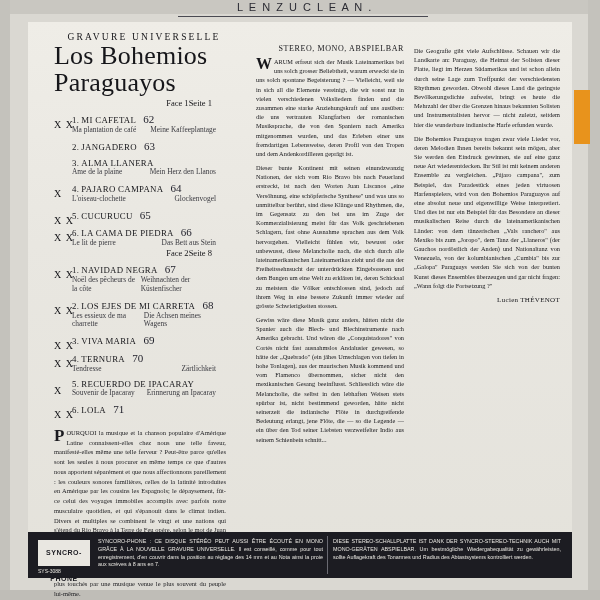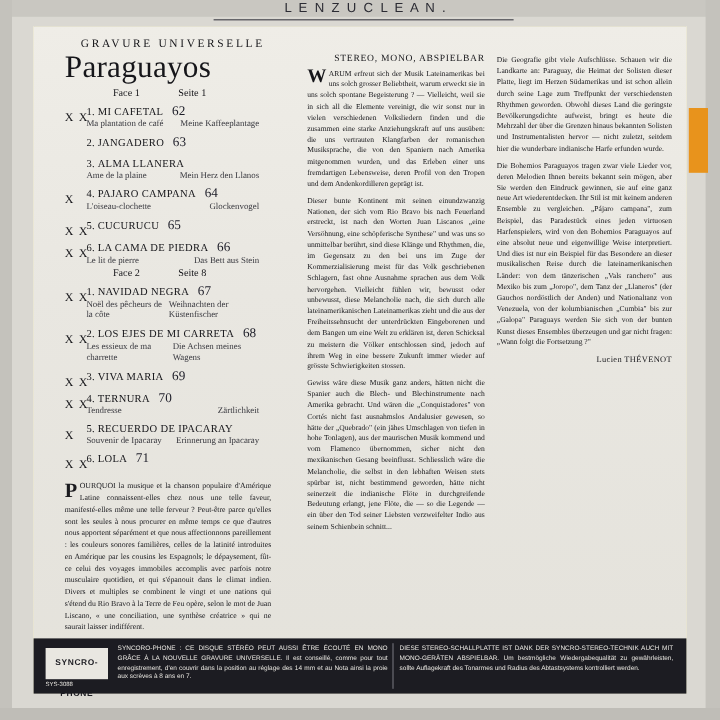--- a/index.html
+++ b/index.html
@@ -51,23 +51,22 @@
     font-size:9.5px;letter-spacing:2.2px;text-align:center;margin:2px 0 1px 0;
   }
   .title1{
     font-size:26px;line-height:1.02;text-align:left;letter-spacing:.2px;margin:0;
     font-family:"Liberation Serif", serif;
   }
   .title2{
     font-size:26px;line-height:1.02;text-align:left;letter-spacing:.2px;margin:0 0 2px 0;
   }
   .face-head{
-    font-size:8.5px;display:flex;justify-content:center;
+    font-size:8.5px;display:flex;justify-content:flex-end;
     padding-right:22px;
-    gap:32px;
   }
   .trk{
     font-size:8.6px;line-height:1.18;margin-top:5px;position:relative;padding-left:18px;
   }
   .trk .xx{position:absolute;left:0;top:6px;font-size:10px;letter-spacing:1px;}
   .trk .tl{font-size:8.8px;letter-spacing:.3px;}
   .trk .sub{font-size:7.4px;color:#3a3a40;display:flex;justify-content:space-between;padding-right:18px;}
   .num{
     font-family:"Liberation Serif", serif;
     font-size:11px;color:#1d1d28;margin-left:5px;
@@ -141,20 +140,21 @@
 
   <div class="handwriting">L E N Z U   C L E A N .</div>
   <div class="hw-line"></div>
 
   <div class="cover">
     <div class="paper"></div>
     <div class="orange-tab"></div>
 
     <div class="col-left">
       <div class="gravure">GRAVURE UNIVERSELLE</div>
+      <div class="title1">Los Bohemios</div>
       <div class="title2">Paraguayos</div>
 
       <div class="face-head">
         <span>Face 1</span>
         <span>Seite 1</span>
       </div>
 
       <div class="trk">
         <span class="xx">X X</span>
         <span class="tl">1.</span>

